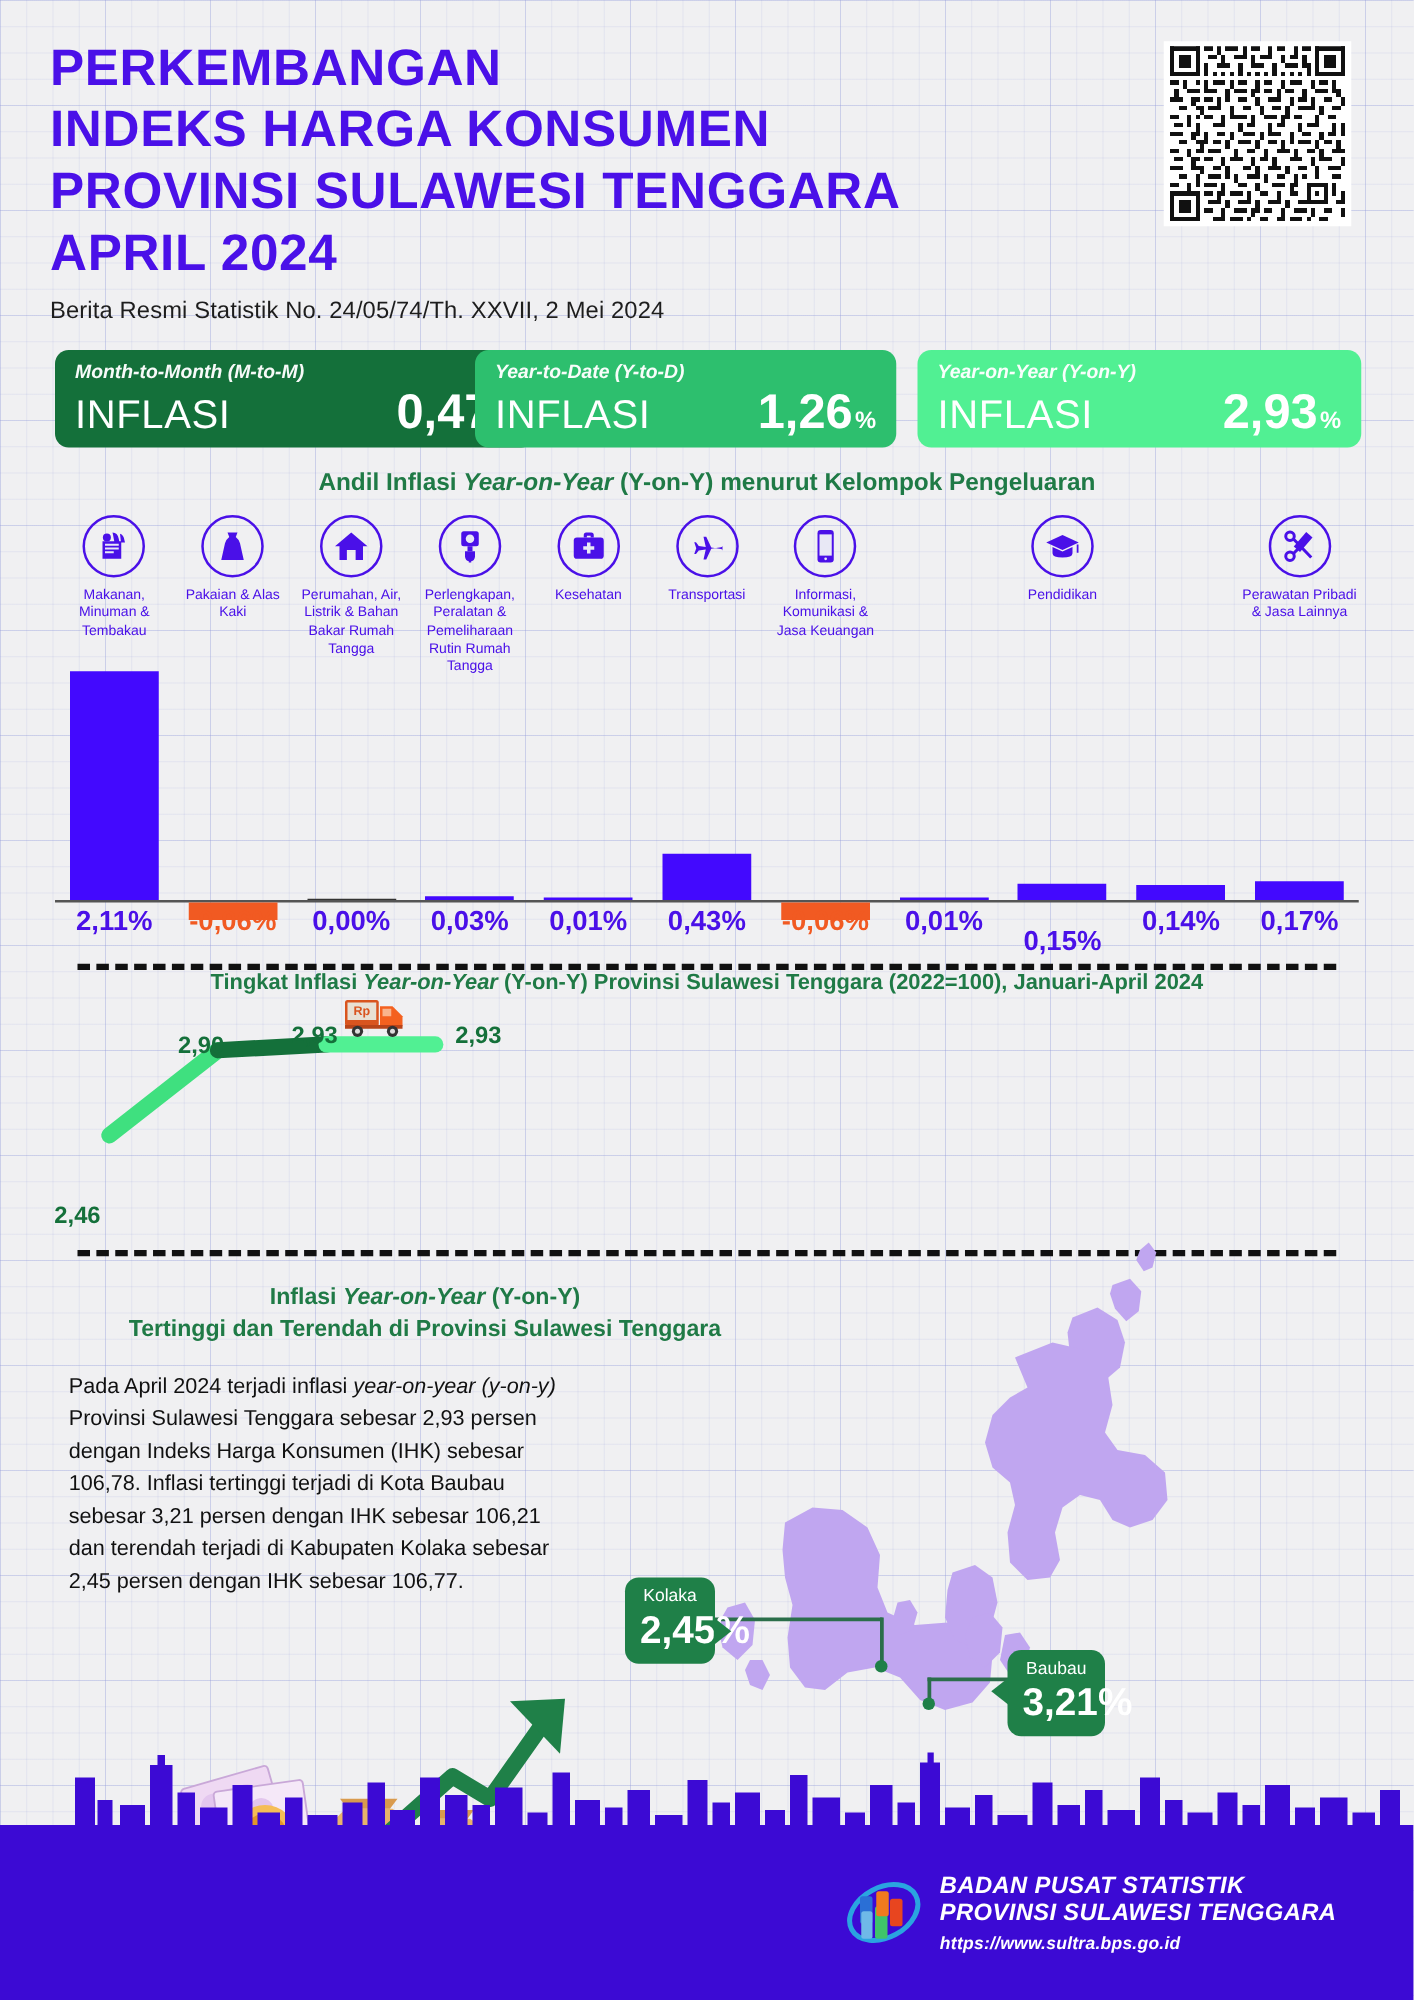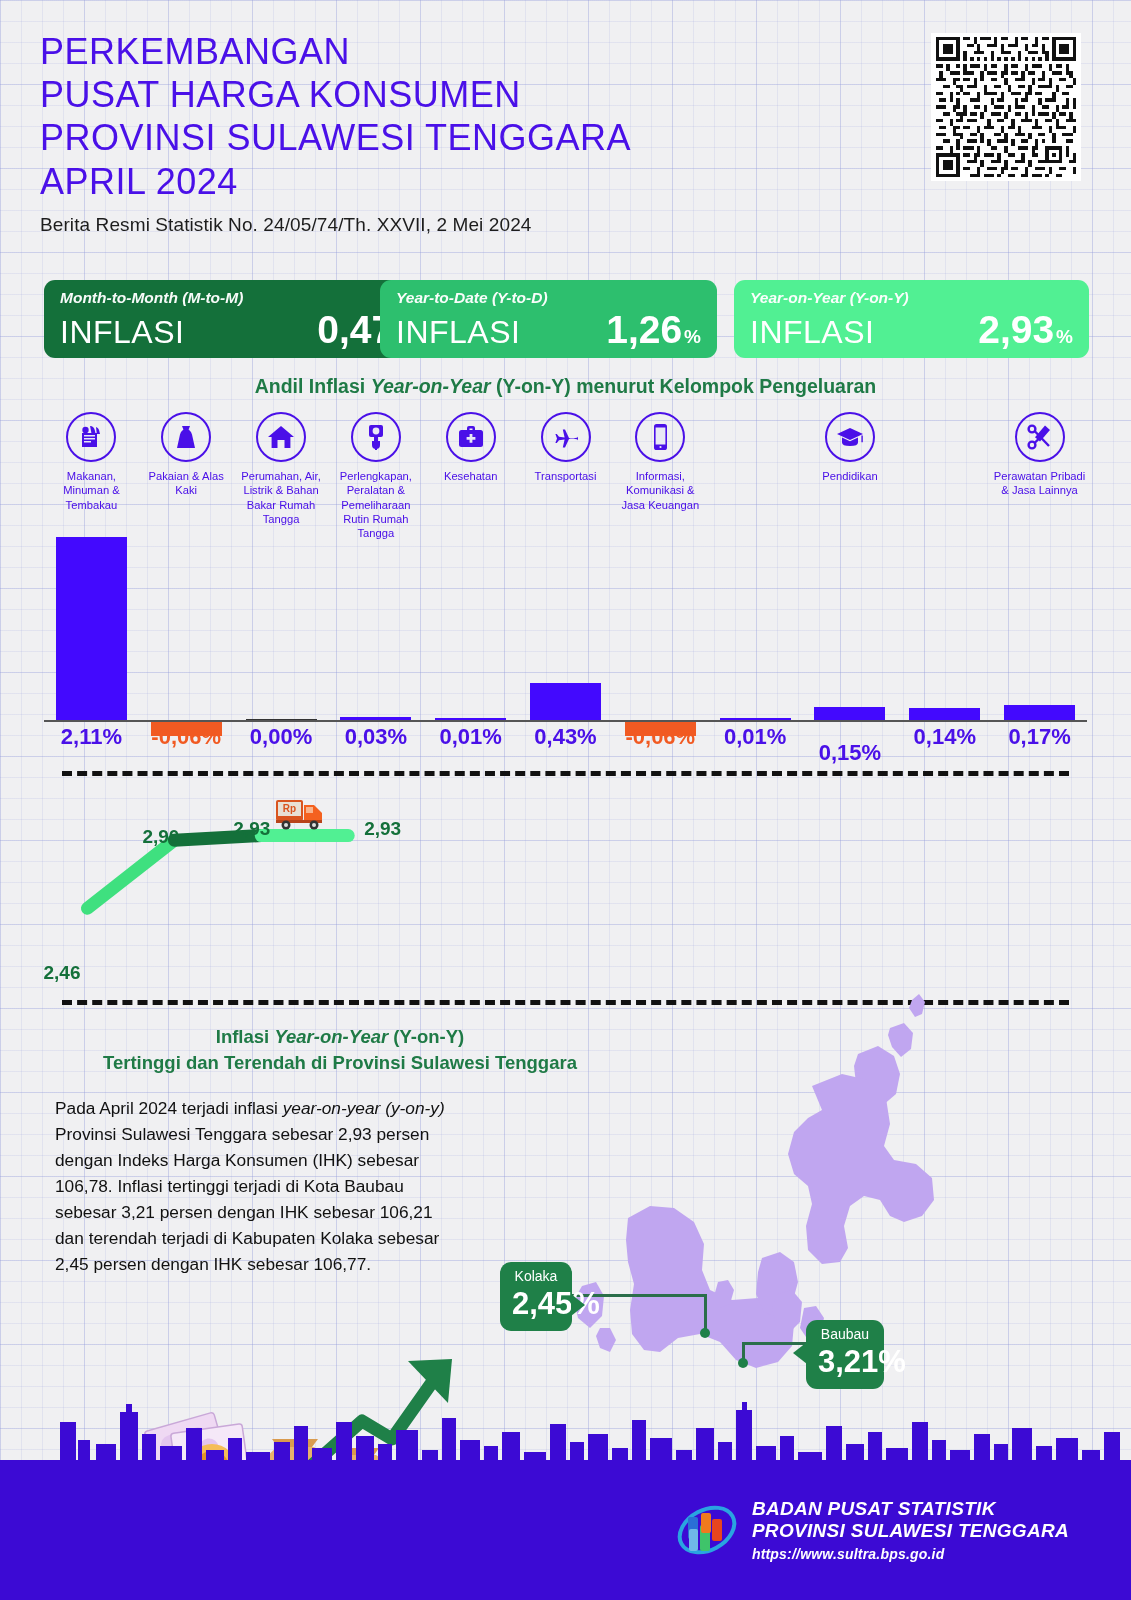--- a/index.html
+++ b/index.html
@@ -23,21 +23,21 @@
       linear-gradient(to bottom, rgba(150,160,220,0.16) 1px, transparent 1px),
       linear-gradient(to right, rgba(150,160,220,0.30) 1px, transparent 1px),
       linear-gradient(to bottom, rgba(150,160,220,0.30) 1px, transparent 1px);
     background-size: 21px 21px, 21px 21px, 84px 84px, 84px 84px;
     overflow: hidden;
   }
 
   
   #header { position: absolute; left: 40px; top: 30px; width: 860px; }
   .title-line {
-    font-size: 36px; font-weight: normal; color: #4a10e8;
+    font-size: 41px; font-weight: bold; color: #4a10e8;
     letter-spacing: 0.5px; line-height: 1.20;
   }
   #subtitle {
     margin-top: 11px; font-size: 19px; color: #1d1d1d; letter-spacing: 0.1px;
   }
 
   
   #qr {
     position: absolute; left: 931px; top: 33px; width: 150px; height: 148px;
     background: #fff; padding: 4px;
@@ -193,21 +193,21 @@
   .bps-l1, .bps-l2 { font-size: 19px; font-weight: bold; line-height: 1.18; letter-spacing: 0.3px; }
   .bps-url { font-size: 14px; font-weight: bold; margin-top: 3px; letter-spacing: 0.2px; }
 </style>
 </head>
 <body>
 
 <div id="page">
 
   <div id="header">
     <div class="title-line">PERKEMBANGAN</div>
-    <div class="title-line">PUSAT HARGA KONSUMEN</div>
+    <div class="title-line">INDEKS HARGA KONSUMEN</div>
     <div class="title-line">PROVINSI SULAWESI TENGGARA</div>
     <div class="title-line">APRIL 2024</div>
     <div id="subtitle">Berita Resmi Statistik No. 24/05/74/Th. XXVII, 2 Mei 2024</div>
   </div>
 
   <div id="qr">
     <svg viewBox="0 0 41 41" shape-rendering="crispEdges" aria-hidden="true">
       <rect width="41" height="41" fill="#fff"></rect>
       <g fill="#111">
 
@@ -638,20 +638,23 @@
       <div class="val" style="left: 474px;">0,43%</div>
       <div class="val neg" style="left: 568.818px;">-0,06%</div>
       <div class="val" style="left: 663.636px;">0,01%</div>
       <div class="val" style="left: 758.455px; margin-top: 16px;">0,15%</div>
       <div class="val" style="left: 853.273px;">0,14%</div>
       <div class="val" style="left: 948.091px;">0,17%</div>
     </div>
 
   <div class="dashline" id="dash-1"></div>
 
+  <div id="sec2-title">
+    <span>Tingkat Inflasi </span><i>Year-on-Year</i><span> (Y-on-Y) Provinsi Sulawesi Tenggara (2022=100), Januari-April 2024</span>
+  </div>
 
   <div id="linechart">
     <svg viewBox="0 0 1043 150" preserveAspectRatio="none" aria-hidden="true">
       <g id="lc-segments" stroke-linecap="round" fill="none" stroke-width="13">
           <path d="M43.458333333333336 103.25333333333332 L130.375 35.19999999999999" stroke="#3fe07f"></path>
           <path d="M130.375 35.19999999999999 L217.29166666666669 30.559999999999945" stroke="#14703a"></path>
           <path d="M217.29166666666669 30.559999999999945 L304.2083333333333 30.559999999999945" stroke="#51f093"></path>
         </g>
     </svg>
   <div class="pt-label" style="left: -0.541667px; top: 157.253px;">2,46</div>

